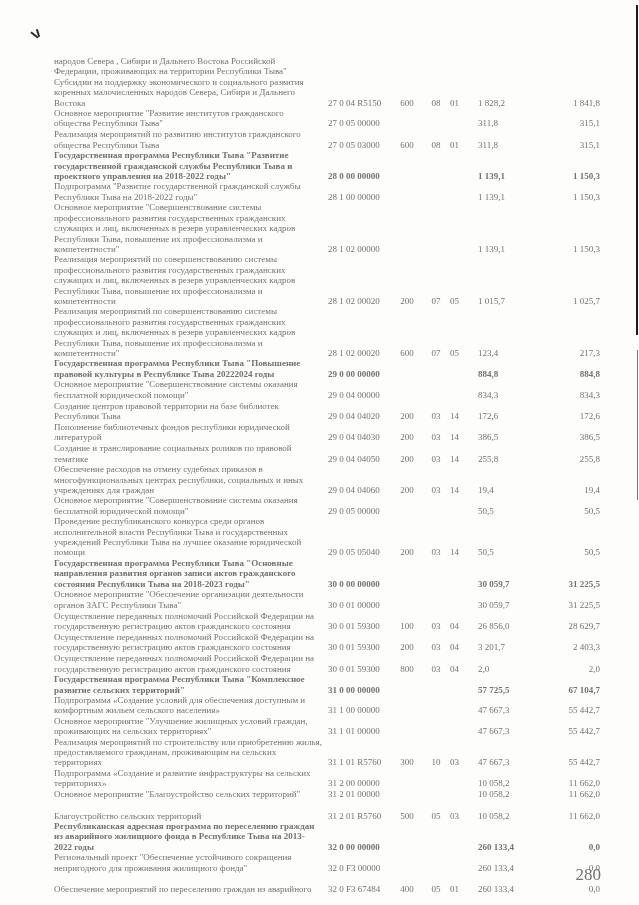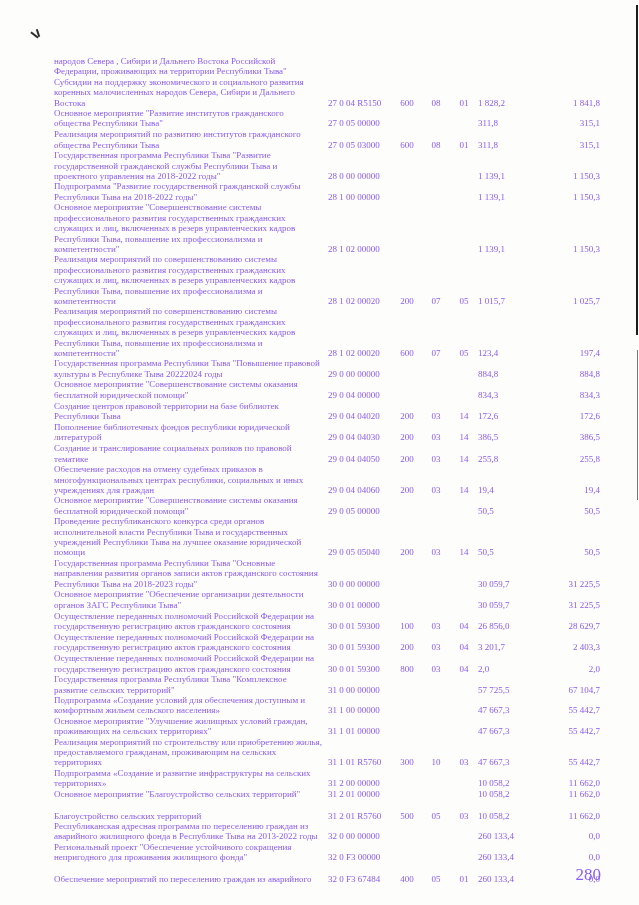--- a/index.html
+++ b/index.html
@@ -2,32 +2,32 @@
 <html><head>
 <meta charset="utf-8">
 <style>
   * { margin:0; padding:0; box-sizing:border-box; }
   html,body { background:#ffffff; }
   .page {
     position:relative;
     width:639px; height:905px;
     background:#fdfdfb;
     font-family:"Liberation Serif", serif;
-    color:#8b5cf6;
+    color:#737373;
     overflow:hidden;
     margin:0 auto;
   }
   .table { position:absolute; left:54px; top:56px; width:552px; }
   .row { display:flex; align-items:flex-end; font-size:9px; line-height:10.4px; }
-  .row.bold { font-weight:normal; }
+  .row.bold { font-weight:bold; }
   .cell-text { width:268px; }
   .cell-code { width:70px; padding-left:6px; white-space:nowrap; }
   .cell-c1 { width:30px; text-align:center; }
   .cell-c2 { width:28px; text-align:center;margin-top:11px; }
-  .cell-c3 { width:28px; text-align:center; }
+  .cell-c3 { width:28px; }
   .cell-a1 { width:66px; text-align:left; white-space:nowrap; }
   .cell-a2 { width:62px; text-align:right; padding-right:6px; white-space:nowrap; }
   .page-number { position:absolute; right:38px; bottom:20px; font-size:17px; }
   .edge-line { position:absolute; right:1px; top:5px; width:2px; height:330px; background:#1c1c1c; }
   .edge-line2 { position:absolute; right:1px; top:350px; width:1px; height:150px; background:#777; }
   .mark1 { position:absolute; left:30px; top:34px; width:9px; height:2px; background:#2a2a2a; transform:rotate(38deg); }
   .mark2 { position:absolute; left:37px; top:29px; width:2px; height:8px; background:#2a2a2a; transform:rotate(-18deg); }
 </style>
 </head>
 <body>
@@ -112,21 +112,21 @@
           <div class="cell-a1">1 015,7</div>
           <div class="cell-a2">1 025,7</div>
         </div>
         <div class="row">
           <div class="cell-text">Реализация мероприятий по совершенствованию системы профессионального развития государственных гражданских служащих и лиц, включенных в резерв управленческих кадров Республики Тыва, повышение их профессионализма и компетентности"</div>
           <div class="cell-code">28 1 02 00020</div>
           <div class="cell-c1">600</div>
           <div class="cell-c2">07</div>
           <div class="cell-c3">05</div>
           <div class="cell-a1">123,4</div>
-          <div class="cell-a2">197,4</div>
+          <div class="cell-a2">217,3</div>
         </div>
         <div class="row bold">
           <div class="cell-text">Государственная программа Республики Тыва "Повышение правовой культуры в Республике Тыва 20222024 годы</div>
           <div class="cell-code">29 0 00 00000</div>
           <div class="cell-c1"></div>
           <div class="cell-c2"></div>
           <div class="cell-c3"></div>
           <div class="cell-a1">884,8</div>
           <div class="cell-a2">884,8</div>
         </div>

